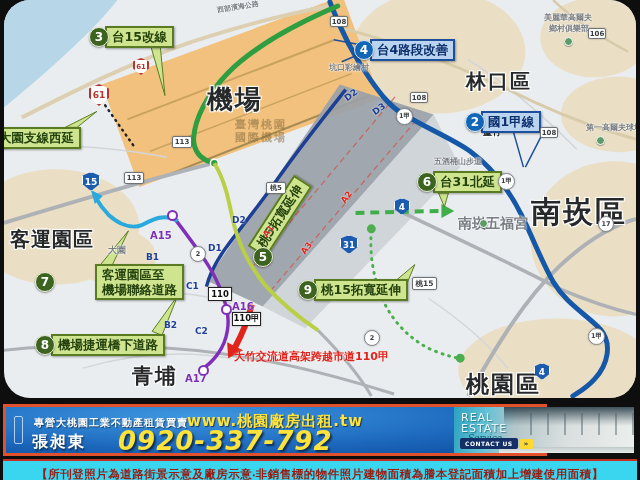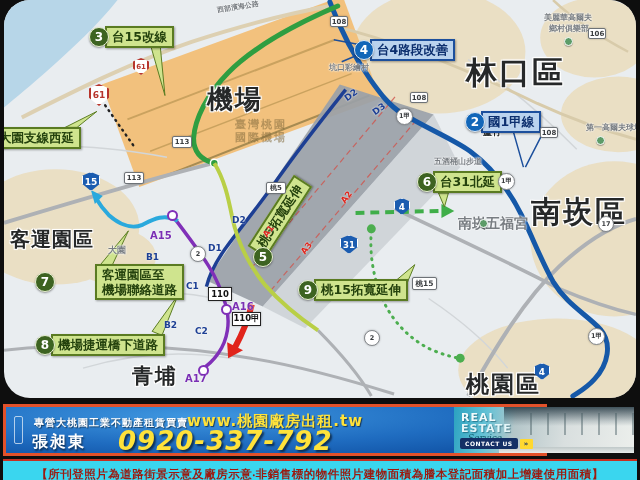--- a/index.html
+++ b/index.html
@@ -61,21 +61,21 @@
   .b-phone{position:absolute;left:112px;top:19px;font-size:26px;font-weight:900;color:#ffe23a;
       letter-spacing:1px;font-style:italic;text-shadow:2px 2px 2px rgba(0,0,0,.55);white-space:nowrap;}
   .b-photo{position:absolute;left:448px;top:0;width:180px;height:46px;overflow:hidden;
       background:linear-gradient(100deg,#2ba2c0 0%,#63c2d6 18%,#b4c6c9 34%,#d9dfdf 62%,#ecefec 100%);}
   .b-ceiling{position:absolute;left:28%;right:0;top:0;height:42%;
       background:linear-gradient(180deg,rgba(35,55,66,.85),rgba(90,110,120,.25) 75%,transparent);}
   .b-cols{position:absolute;left:34%;right:0;top:14%;bottom:40%;
       background:repeating-linear-gradient(90deg,transparent 0 15px,rgba(70,92,98,.45) 15px 17px);}
   .b-floor{position:absolute;left:25%;right:0;bottom:0;height:12%;
       background:linear-gradient(180deg,#bfc8c8,#e7ebe9);}
-  .re1,.re2{position:absolute;left:7px;font-weight:700;letter-spacing:1px;font-size:11px;
+  .re1,.re2{position:absolute;left:7px;font-weight:400;letter-spacing:1px;font-size:11px;
       color:#f2fbfc;text-shadow:1px 1px 1px rgba(0,60,80,.5);line-height:11px;}
   .re1{top:5px;} .re2{top:16px;color:#e4f6f9;}
   .re3{position:absolute;left:14px;top:26px;font-family:"DejaVu Serif",serif;font-style:italic;
       font-size:9px;color:#13606f;}
   .contact{position:absolute;left:6px;bottom:4px;display:flex;align-items:center;}
   .contact-bar{background:#142f66;color:#fff;font-size:6px;font-weight:bold;letter-spacing:.5px;
       padding:2px 5px;border-radius:2px;white-space:nowrap;}
   .contact-go{width:13px;height:10px;background:#ffd830;color:#142f66;font-size:7px;font-weight:bold;
       display:flex;align-items:center;justify-content:center;margin-left:2px;border-radius:1px;}
   
@@ -186,21 +186,21 @@
         <polygon points="440,194 450,194 446,208" fill="#cfe48e" stroke="#5a7b22"></polygon>
         <polygon points="96,268 106,274 126,232" fill="#cfe48e" stroke="#5a7b22"></polygon>
         <polygon points="150,333 160,337 176,297" fill="#cfe48e" stroke="#5a7b22"></polygon>
         <polygon points="398,281 408,285 416,266" fill="#cfe48e" stroke="#5a7b22"></polygon>
       </g>
     </svg>
 
     <div class="rg" style="left:203px;top:82px;font-size:26px;">機場</div>
     <div class="rg-sub" style="left:231px;top:118px;">臺灣桃園</div>
     <div class="rg-sub" style="left:231px;top:131px;">國際機場</div>
-    <div class="rg" style="left:462px;top:52px;font-size:31px;">林口區</div>
+    <div class="rg" style="left:462px;top:68px;font-size:20px;">林口區</div>
     <div class="rg" style="left:527px;top:192px;font-size:30px;text-align:center;">南崁區</div>
     <div class="rg" style="left:462px;top:369px;font-size:23px;">桃園區</div>
     <div class="rg" style="left:128px;top:362px;font-size:21px;">青埔</div>
     <div class="rg" style="left:6px;top:226px;font-size:20px;letter-spacing:1px;">客運園區</div>
     <div class="rg" style="left:479px;top:126px;font-size:9px;letter-spacing:0;">蘆竹</div>
     <div class="lm" style="left:104px;top:245px;font-size:9px;">大園</div>
 
     <div class="proj" style="left:85px;top:26px;">
       <div class="num num-g">3</div>
       <div class="plab plab-g">台15改線</div>
@@ -231,20 +231,21 @@
       <div class="plab plab-g plab2">
         <div>客運園區至</div>
         <div>機場聯絡道路</div>
       </div>
     </div>
     <div class="proj" style="left:31px;top:334px;">
       <div class="num num-g">8</div>
       <div class="plab plab-g">機場捷運橋下道路</div>
     </div>
 
+    <div class="red-note" style="left:230px;top:349px;">大竹交流道高架跨越市道110甲</div>
 
     <div class="lm" style="left:213px;top:2px;font-size:7px;transform:rotate(-9deg);">西部濱海公路</div>
     <div class="lm" style="left:325px;top:63px;">坑口彩繪村</div>
     <div class="lm" style="left:540px;top:13px;">美麗華高爾夫</div>
     <div class="lm" style="left:545px;top:24px;">鄉村俱樂部</div>
     <div class="lm" style="left:582px;top:123px;">第一高爾夫球場</div>
     <div class="lm" style="left:424px;top:157px;margin-left:6px;">五酒桶山步道</div>
     <div class="lm" style="left:454px;top:219px;font-size:14px;font-family:Liberation Mono, monospace;">南崁五福宮</div>
     <div class="pin" style="left:560px;top:37px;"></div>
     <div class="pin" style="left:592px;top:136px;"></div>

